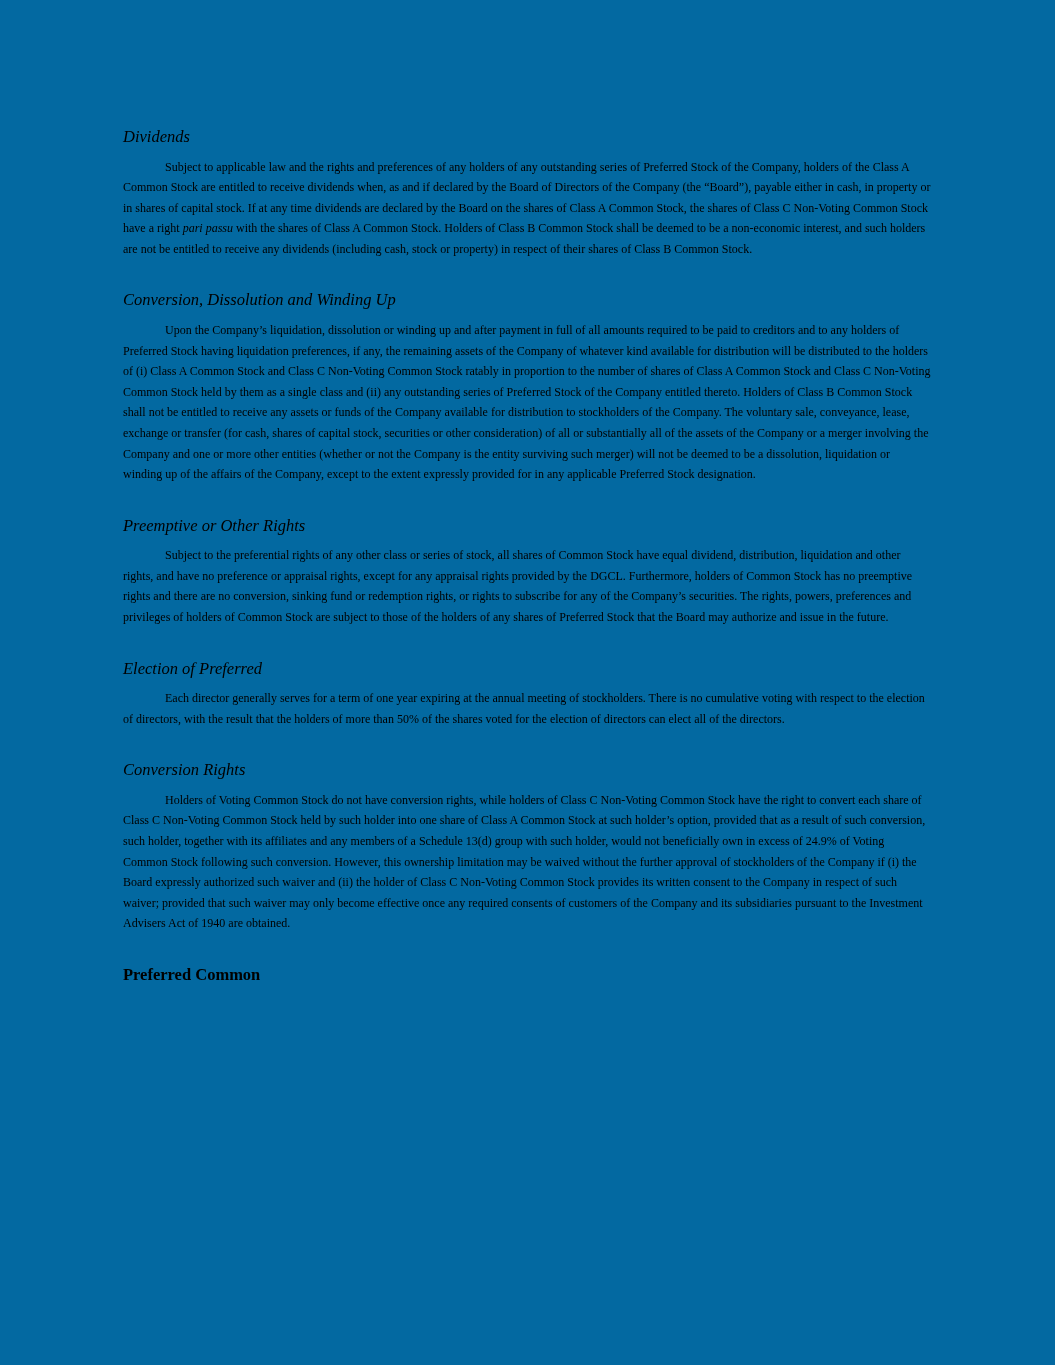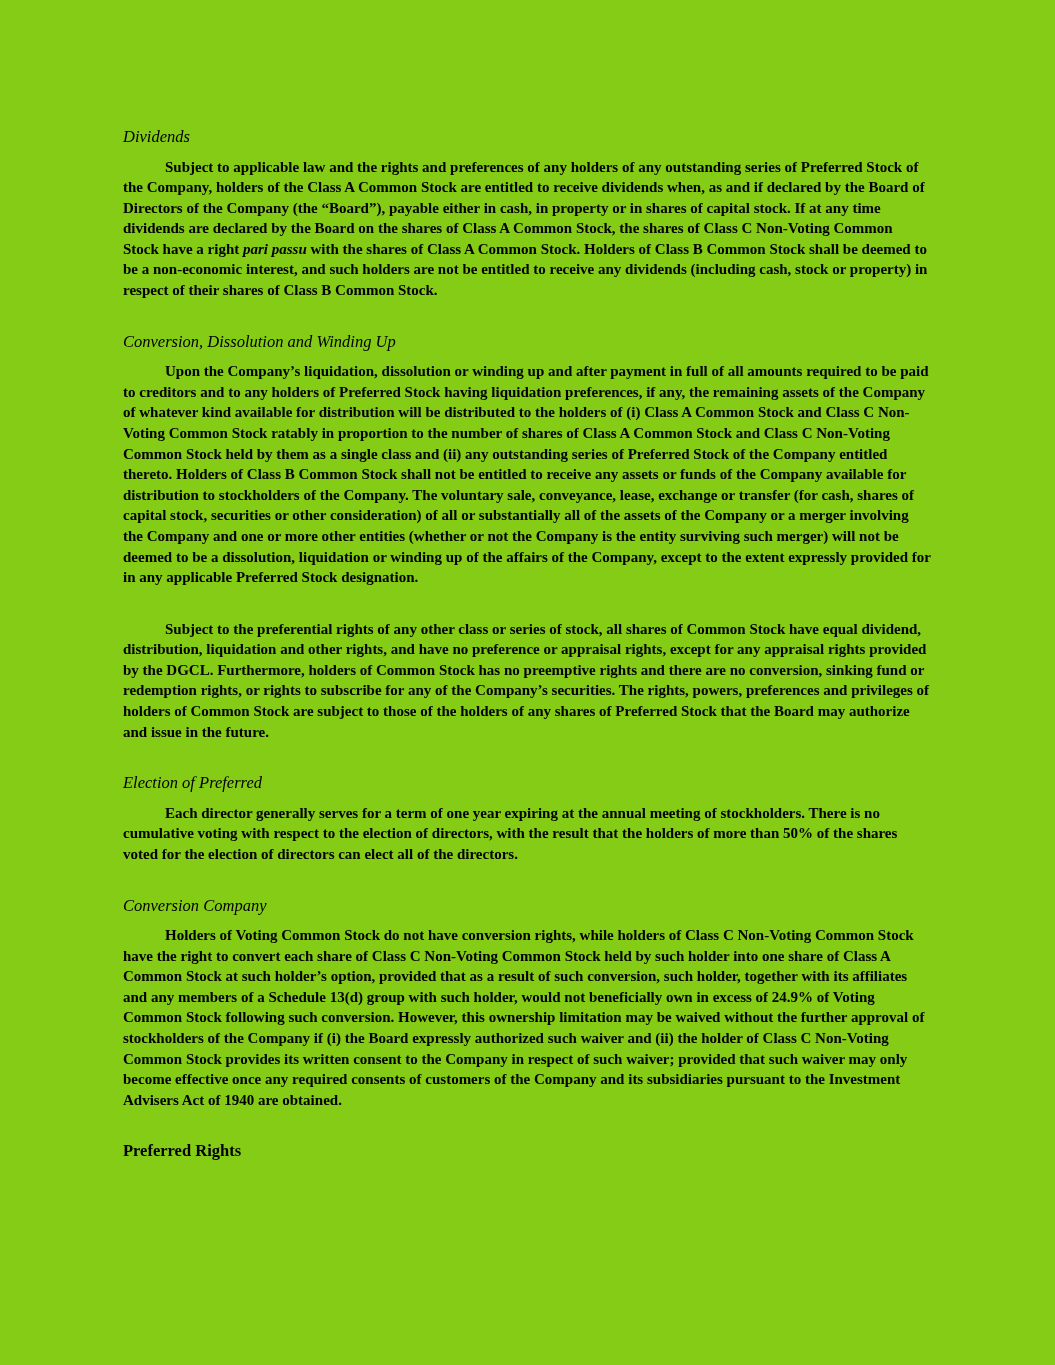--- a/index.html
+++ b/index.html
@@ -4,72 +4,72 @@
 <style>
   * { margin: 0; padding: 0; box-sizing: border-box; }
   html, body {
     background: #ffffff;
     font-family: "Liberation Serif", "DejaVu Serif", serif;
     color: #000000;
   }
   .page {
     width: 1055px;
     height: 1365px;
-    background: #84cc16;
+    background: #0369a1;
     padding: 127px 124px 40px 123px;
     overflow: hidden;
   }
   .section { margin-bottom: 31px; }
   .section-heading {
     font-size: 16.5px;
     font-style: italic;
     font-weight: normal;
     line-height: 20.5px;
     margin-bottom: 9px;
   }
   .section-heading.bold-heading {
     font-style: normal;
     font-weight: bold;
     margin-bottom: 0;
   }
   .para {
-    font-size: 15px;
+    font-size: 12px;
     line-height: 20.6px;
     text-align: left;
     text-indent: 42px;
-    font-weight: bold;
   }
   .inline-italic { font-style: italic; }
 </style>
 </head>
 <body>
 
 <div class="page">
 
   <div class="section">
     <h3 class="section-heading">Dividends</h3>
     <p class="para"><span>Subject to applicable law and the rights and preferences of any holders of any outstanding series of Preferred Stock of the Company, holders of the Class A Common Stock are entitled to receive dividends when, as and if declared by the Board of Directors of the Company (the “Board”), payable either in cash, in property or in shares of capital stock. If at any time dividends are declared by the Board on the shares of Class A Common Stock, the shares of Class C Non-Voting Common Stock have a right </span><span class="inline-italic">pari passu</span><span> with the shares of Class A Common Stock. Holders of Class B Common Stock shall be deemed to be a non-economic interest, and such holders are not be entitled to receive any dividends (including cash, stock or property) in respect of their shares of Class B Common Stock.</span></p>
   </div>
 
   <div class="section">
     <h3 class="section-heading">Conversion, Dissolution and Winding Up</h3>
     <p class="para">Upon the Company’s liquidation, dissolution or winding up and after payment in full of all amounts required to be paid to creditors and to any holders of Preferred Stock having liquidation preferences, if any, the remaining assets of the Company of whatever kind available for distribution will be distributed to the holders of (i) Class A Common Stock and Class C Non-Voting Common Stock ratably in proportion to the number of shares of Class A Common Stock and Class C Non-Voting Common Stock held by them as a single class and (ii) any outstanding series of Preferred Stock of the Company entitled thereto. Holders of Class B Common Stock shall not be entitled to receive any assets or funds of the Company available for distribution to stockholders of the Company. The voluntary sale, conveyance, lease, exchange or transfer (for cash, shares of capital stock, securities or other consideration) of all or substantially all of the assets of the Company or a merger involving the Company and one or more other entities (whether or not the Company is the entity surviving such merger) will not be deemed to be a dissolution, liquidation or winding up of the affairs of the Company, except to the extent expressly provided for in any applicable Preferred Stock designation.</p>
   </div>
 
   <div class="section">
+    <h3 class="section-heading">Preemptive or Other Rights</h3>
     <p class="para">Subject to the preferential rights of any other class or series of stock, all shares of Common Stock have equal dividend, distribution, liquidation and other rights, and have no preference or appraisal rights, except for any appraisal rights provided by the DGCL. Furthermore, holders of Common Stock has no preemptive rights and there are no conversion, sinking fund or redemption rights, or rights to subscribe for any of the Company’s securities. The rights, powers, preferences and privileges of holders of Common Stock are subject to those of the holders of any shares of Preferred Stock that the Board may authorize and issue in the future.</p>
   </div>
 
   <div class="section">
     <h3 class="section-heading">Election of Preferred</h3>
     <p class="para">Each director generally serves for a term of one year expiring at the annual meeting of stockholders. There is no cumulative voting with respect to the election of directors, with the result that the holders of more than 50% of the shares voted for the election of directors can elect all of the directors.</p>
   </div>
 
   <div class="section">
-    <h3 class="section-heading">Conversion Company</h3>
+    <h3 class="section-heading">Conversion Rights</h3>
     <p class="para">Holders of Voting Common Stock do not have conversion rights, while holders of Class C Non-Voting Common Stock have the right to convert each share of Class C Non-Voting Common Stock held by such holder into one share of Class A Common Stock at such holder’s option, provided that as a result of such conversion, such holder, together with its affiliates and any members of a Schedule 13(d) group with such holder, would not beneficially own in excess of 24.9% of Voting Common Stock following such conversion. However, this ownership limitation may be waived without the further approval of stockholders of the Company if (i) the Board expressly authorized such waiver and (ii) the holder of Class C Non-Voting Common Stock provides its written consent to the Company in respect of such waiver; provided that such waiver may only become effective once any required consents of customers of the Company and its subsidiaries pursuant to the Investment Advisers Act of 1940 are obtained.</p>
   </div>
 
   <div class="section">
-    <h3 class="section-heading bold-heading">Preferred Rights</h3>
+    <h3 class="section-heading bold-heading">Preferred Common</h3>
   </div>
 
 </div>
 
 </body></html>

